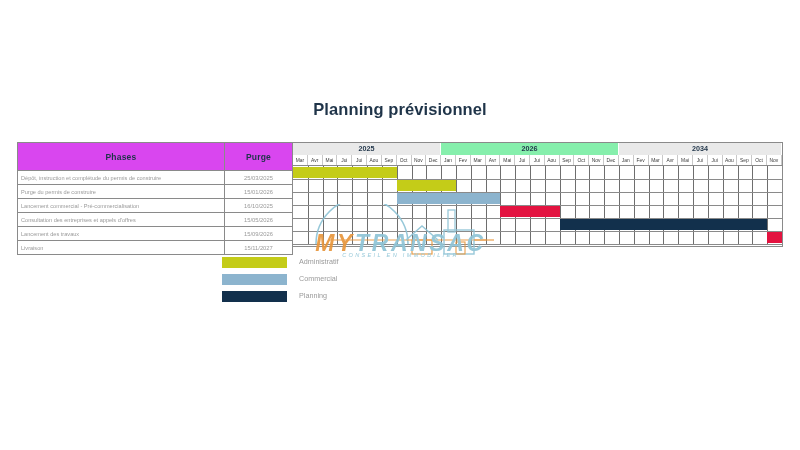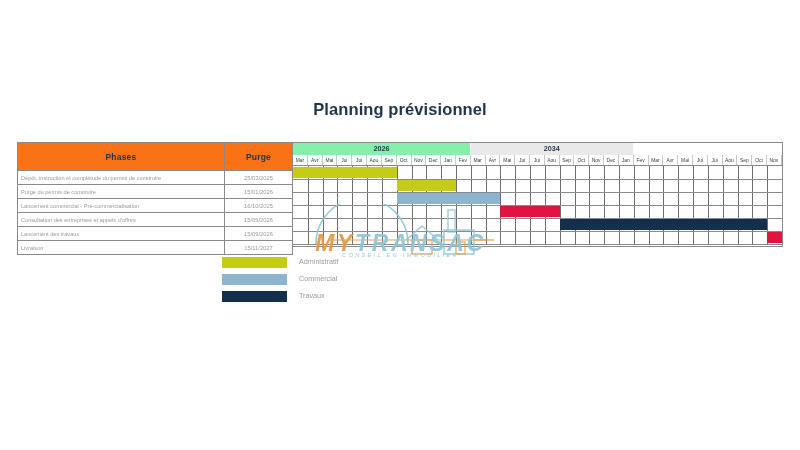--- a/index.html
+++ b/index.html
@@ -63,21 +63,21 @@
   .tbl td, .tbl th {
     border: 1px solid #8a8a8a;
     padding: 0;
     vertical-align: middle;
   }
   .tbl th.phases-h, .tbl th.date-h {
     height: 27px;
     font-size: 8.5px;
     font-weight: bold;
     color: #1f3449;
-    background: #f97316;
+    background: #d946ef;
     letter-spacing: 0.2px;
   }
   .tbl td.ph {
     height: 13px;
     font-size: 5.6px;
     color: #9a9a9a;
     padding-left: 3px;
     white-space: nowrap;
     overflow: hidden;
     background: #ffffff;
@@ -261,20 +261,21 @@
             </tr>
             <tr>
               <td class="ph">Livraison</td>
               <td class="dt">15/11/2027</td>
             </tr>
           </tbody>
       </table>
 
       <div class="timeline">
         <div class="year-row" id="year-row">
+            <div class="year-cell" style="width: 30.303%;">2025</div>
             <div class="year-cell y-plain" style="width: 36.3636%;">2026</div>
             <div class="year-cell" style="width: 33.3333%;">2034</div>
           </div>
         <div class="month-row" id="month-row">
             <div class="month-cell" style="width: 3.0303%;">Mar</div>
             <div class="month-cell" style="width: 3.0303%;">Avr</div>
             <div class="month-cell" style="width: 3.0303%;">Mai</div>
             <div class="month-cell" style="width: 3.0303%;">Jui</div>
             <div class="month-cell" style="width: 3.0303%;">Jui</div>
             <div class="month-cell" style="width: 3.0303%;">Aou</div>
@@ -361,21 +362,21 @@
       <div class="leg-row">
         <div class="leg-sw" style="background: rgb(196, 204, 24);"></div>
         <div class="leg-lb">Administratif</div>
       </div>
       <div class="leg-row">
         <div class="leg-sw" style="background: rgb(140, 180, 206);"></div>
         <div class="leg-lb">Commercial</div>
       </div>
       <div class="leg-row">
         <div class="leg-sw" style="background: rgb(18, 48, 76);"></div>
-        <div class="leg-lb">Travaux</div>
+        <div class="leg-lb">Planning</div>
       </div>
     </div>
 
   <div id="watermark">
     <svg width="205" height="60" viewBox="0 0 205 60">
       <path d="M18 40 A 46 46 0 0 1 110 40" fill="none" stroke="#8fc4d6" stroke-width="1.6"></path>
       <path d="M30 36 L 188 36" fill="none" stroke="#e8963c" stroke-width="1.2"></path>
       <path d="M108 36 L 124 22 L 140 36" fill="none" stroke="#8fc4d6" stroke-width="1.4"></path>
       <rect x="114" y="36" width="20" height="14" fill="none" stroke="#e8963c" stroke-width="1.2"></rect>
       <rect x="150" y="6" width="7" height="22" fill="none" stroke="#8fc4d6" stroke-width="1.3"></rect>

